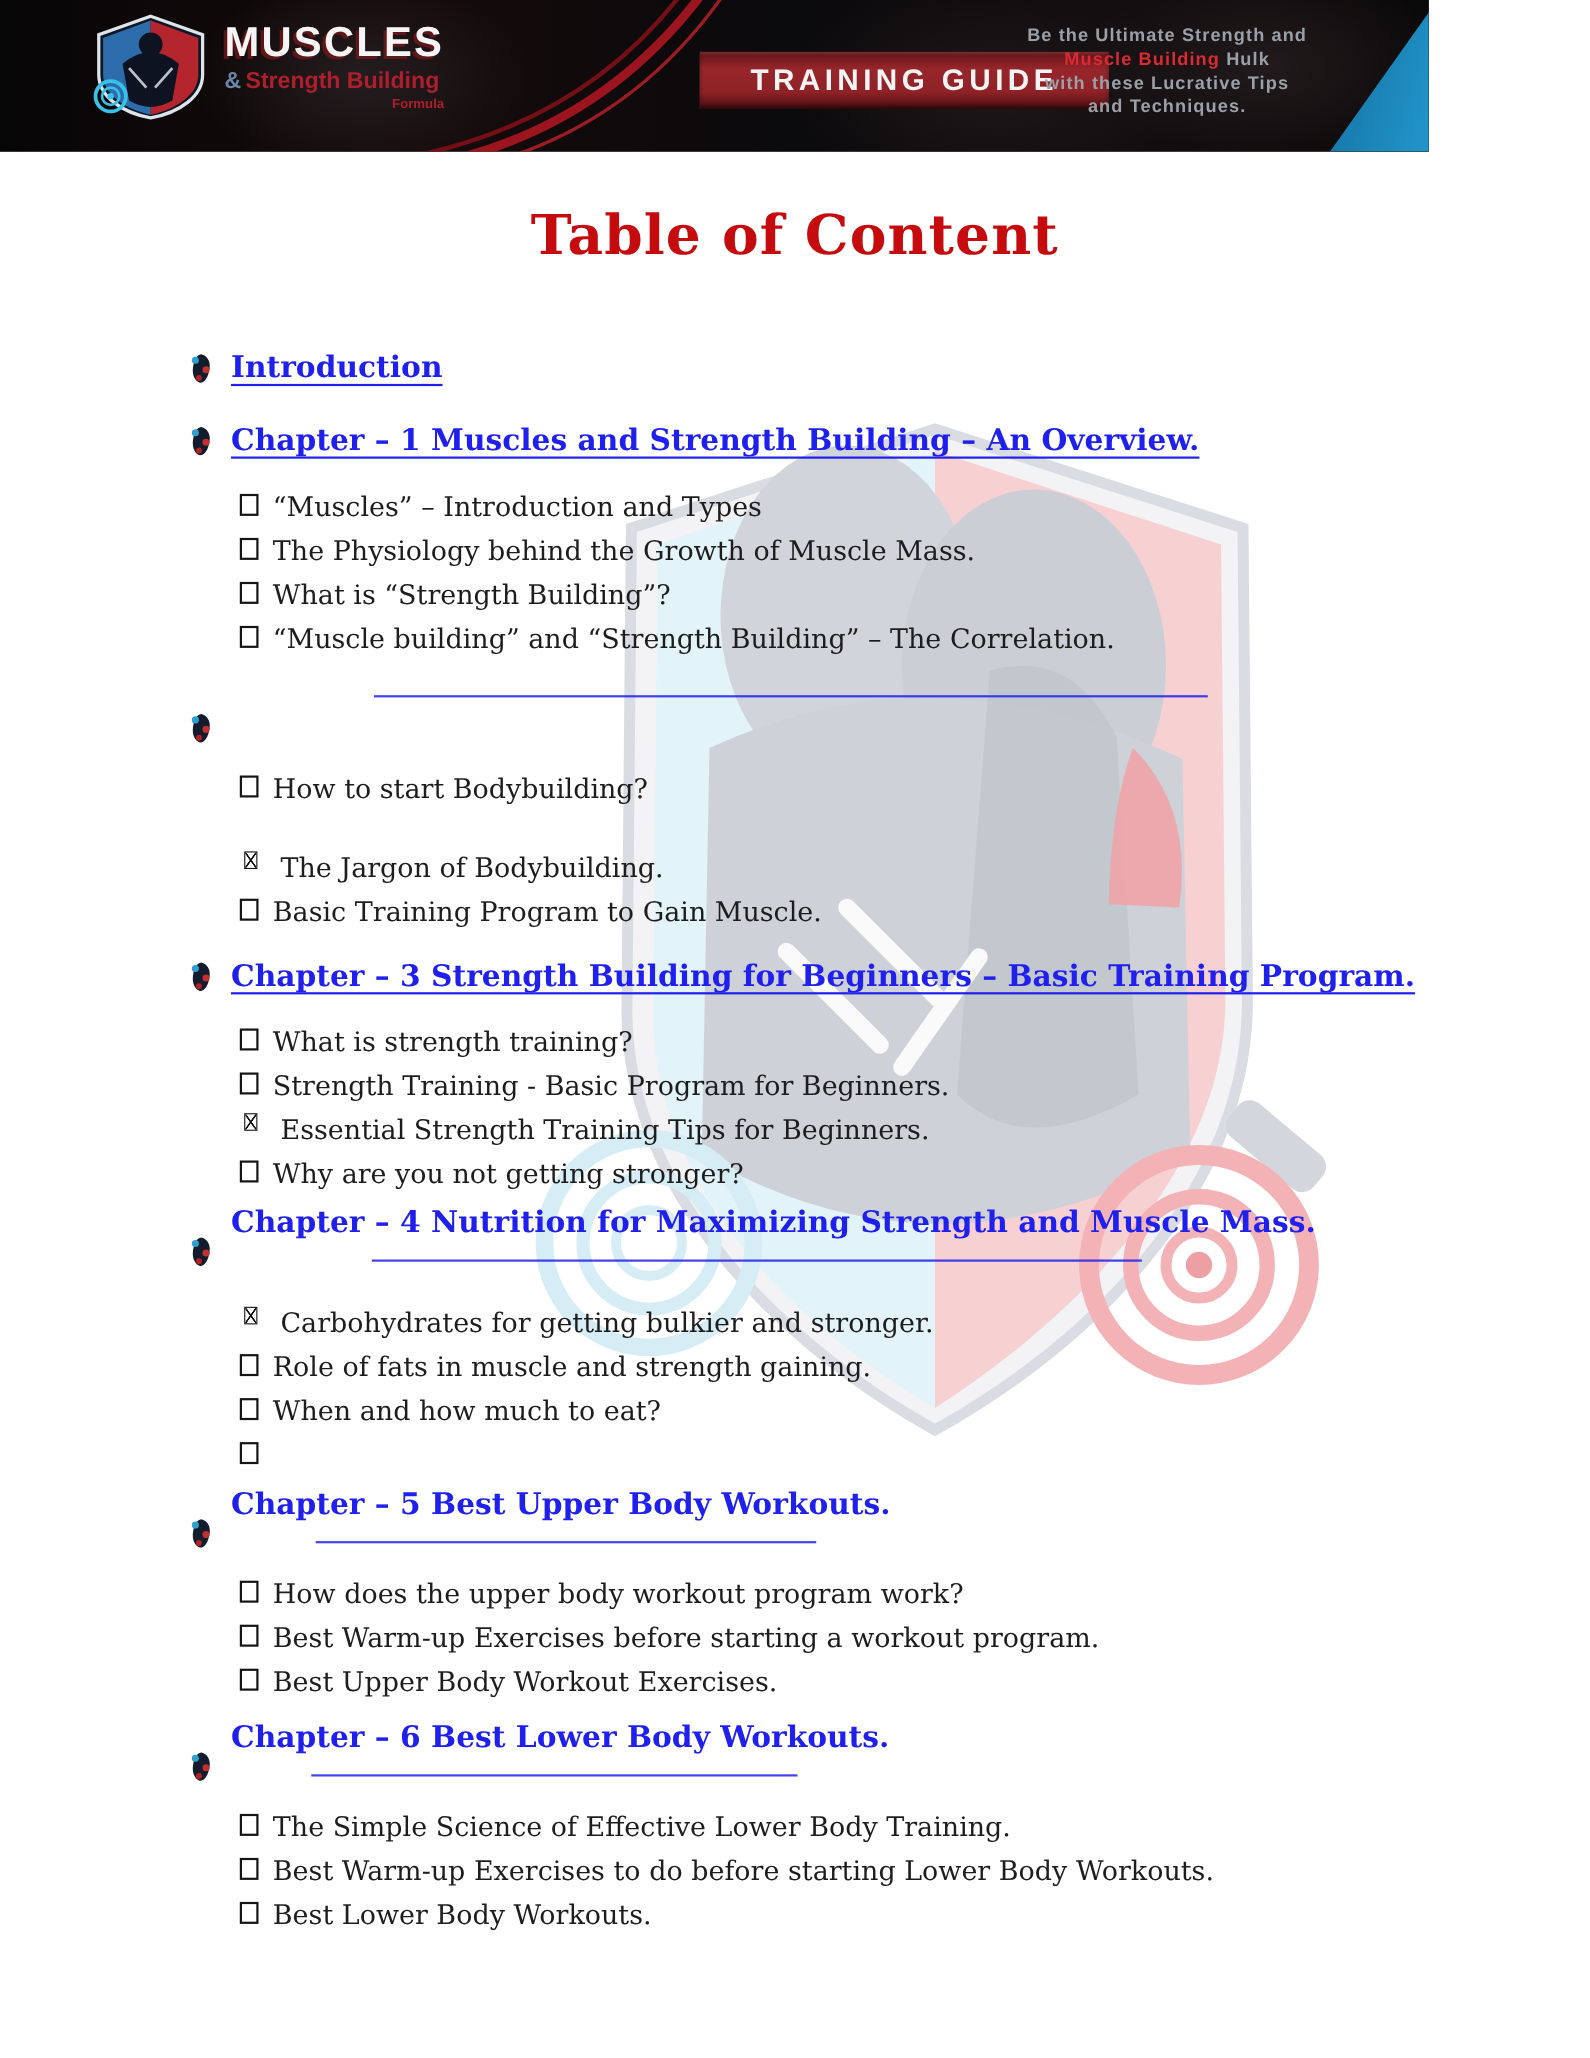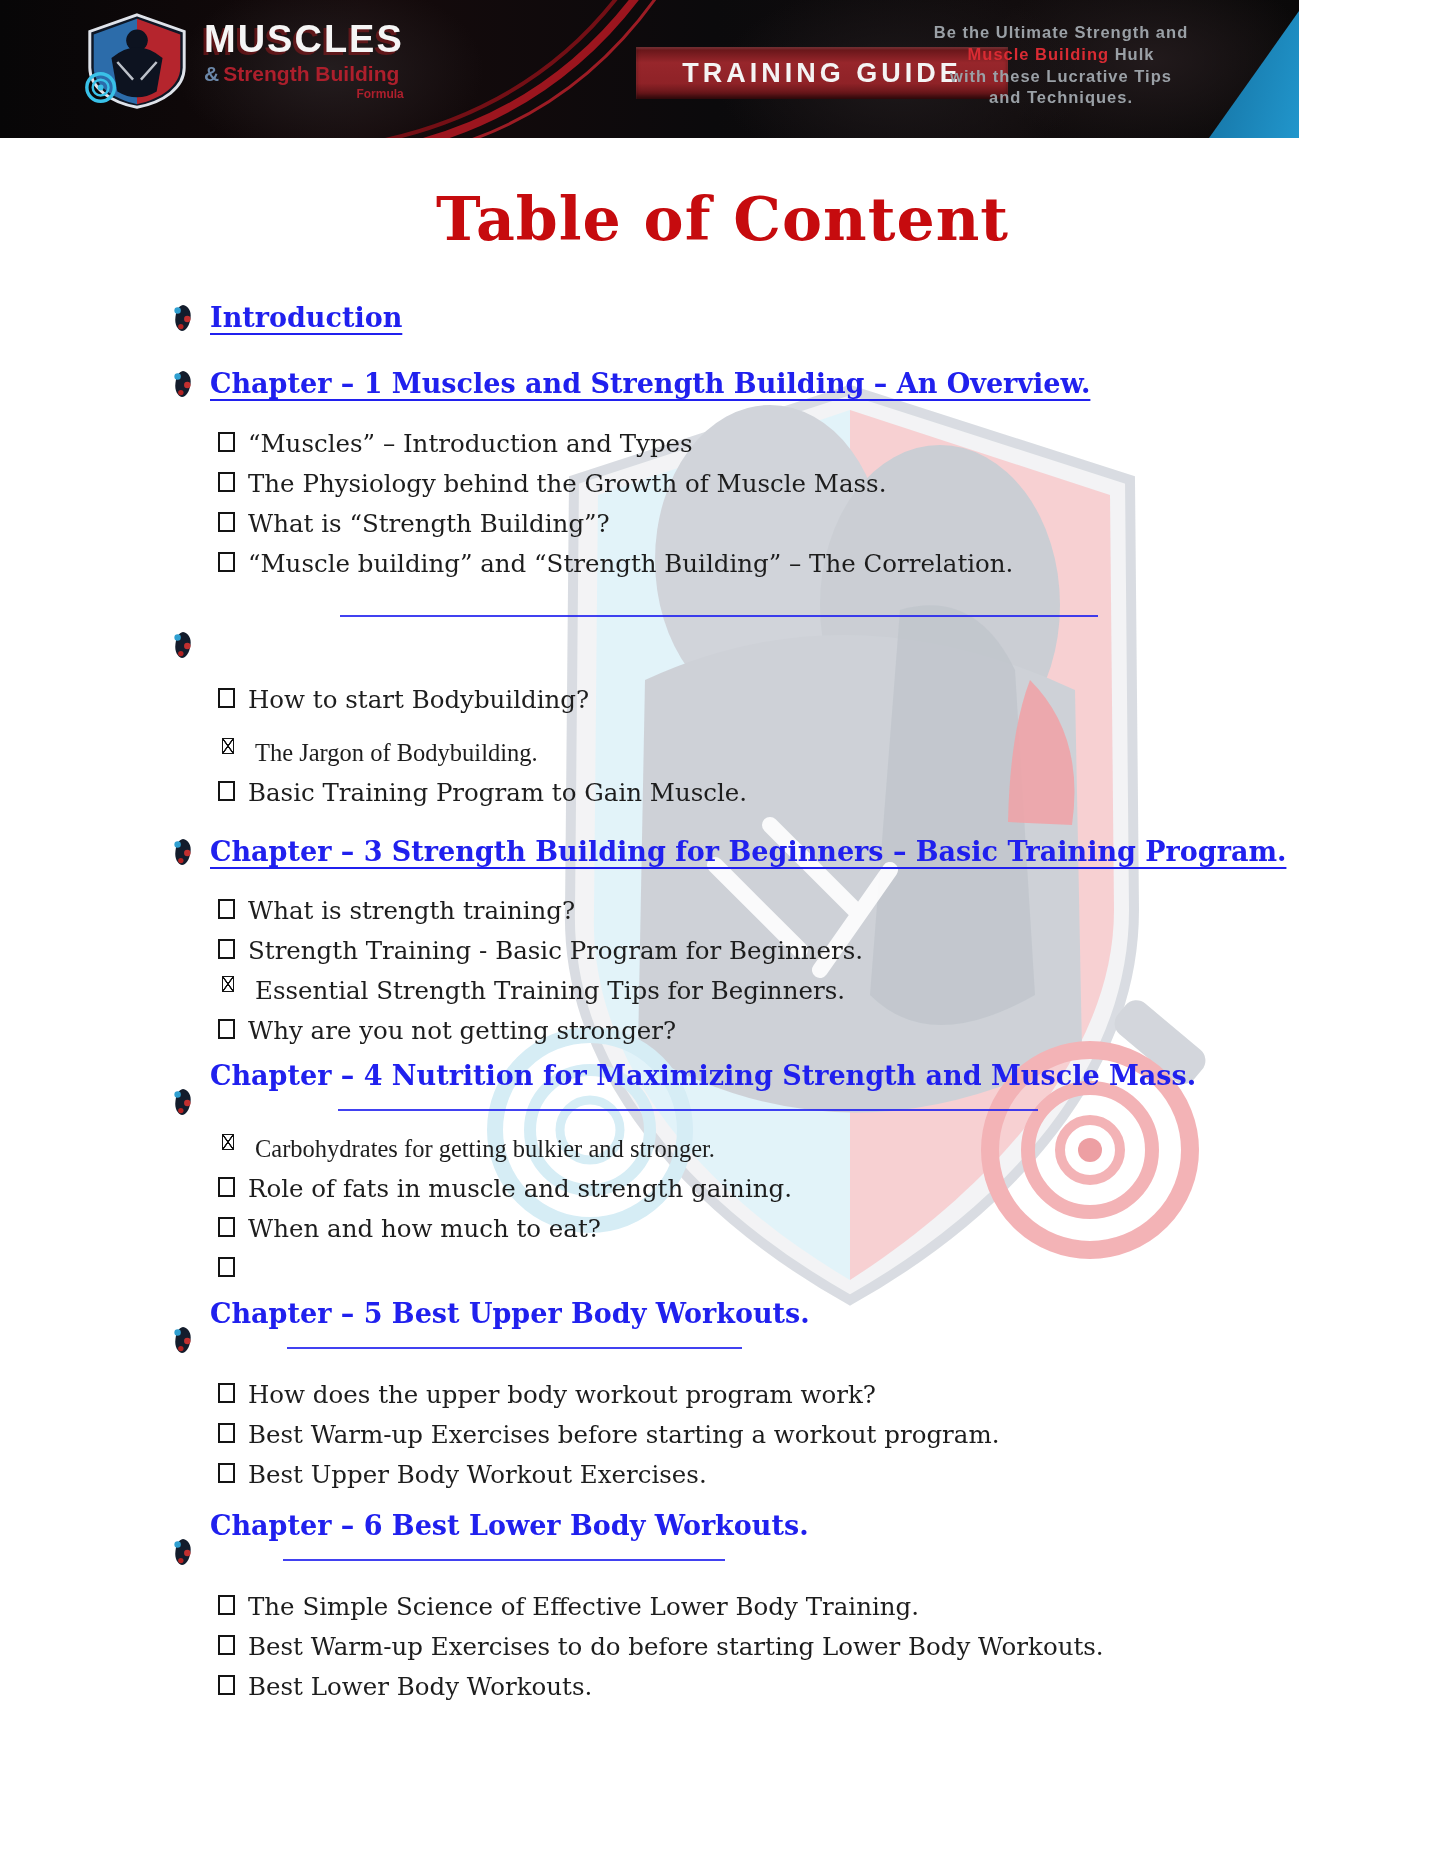--- a/index.html
+++ b/index.html
@@ -59,22 +59,22 @@
     font-family:"Liberation Sans",sans-serif;font-size:16.5px;font-weight:600;
     letter-spacing:1px;line-height:1.32;color:var(--tagline-gray);
   }
   .tagline .hl{color:var(--highlight-red);font-weight:bold;}
   
   .watermark{position:absolute;left:470px;top:350px;width:760px;height:1000px;opacity:.85;z-index:0;}
   
   .page-content{position:relative;z-index:1;padding:24px 60px 0 172px;}
   .page-title{
     position:relative;left:-56px;text-align:center;
-    font-size:60px;font-weight:bold;color:var(--title-red);
-    margin:22px 0 46px 0;letter-spacing:1px;
+    font-size:50px;font-weight:bold;color:var(--title-red);
+    margin:22px 0 74px 0;letter-spacing:1px;
   }
   .toc-row{display:flex;align-items:flex-start;}
   .bullet{width:22px;height:28px;flex:0 0 22px;margin-right:16px;margin-top:4px;}
   .intro-row{margin-bottom:30px;}
   .chapter-link,.intro-link{
     font-size:27px;font-weight:bold;color:var(--link-blue);cursor:pointer;
     text-decoration:none;line-height:1.35;
   }
   .u-inline .chapter-link,.intro-link{
     text-decoration:underline;text-decoration-thickness:2px;text-underline-offset:6px;
@@ -85,21 +85,21 @@
   .chapter .items{margin-left:46px;margin-top:22px;}
   .chapter{margin-bottom:0;}
   .ch1{margin-top:0;}
   .ch2{margin-top:16px;}
   .ch3{margin-top:20px;}
   .ch4{margin-top:6px;}
   .ch4 .items{margin-top:14px;}
   .ch5{margin-top:6px;}
   .ch6{margin-top:12px;}
   .item-row{display:flex;align-items:flex-start;min-height:40px;}
-  .item-row.gap-before{margin-top:13px;font-family:Liberation Serif, serif;}
+  .item-row.gap-before{margin-top:32px;}
   .item-text{font-size:24.5px;line-height:1.55;color:var(--body-text);}
   .marker{display:inline-block;flex:0 0 auto;}
   .marker.box{
     width:17px;height:20px;border:2px solid #141414;margin:7px 13px 0 0;background:#fff;
   }
   .marker.xbox{
     width:12px;height:16px;border:1.5px solid #141414;margin:4px 21px 0 4px;background:
       linear-gradient(to top right, transparent 44%, #111 47%, #111 53%, transparent 56%),
       linear-gradient(to bottom right, transparent 44%, #111 47%, #111 53%, transparent 56%),#fff;
   }

